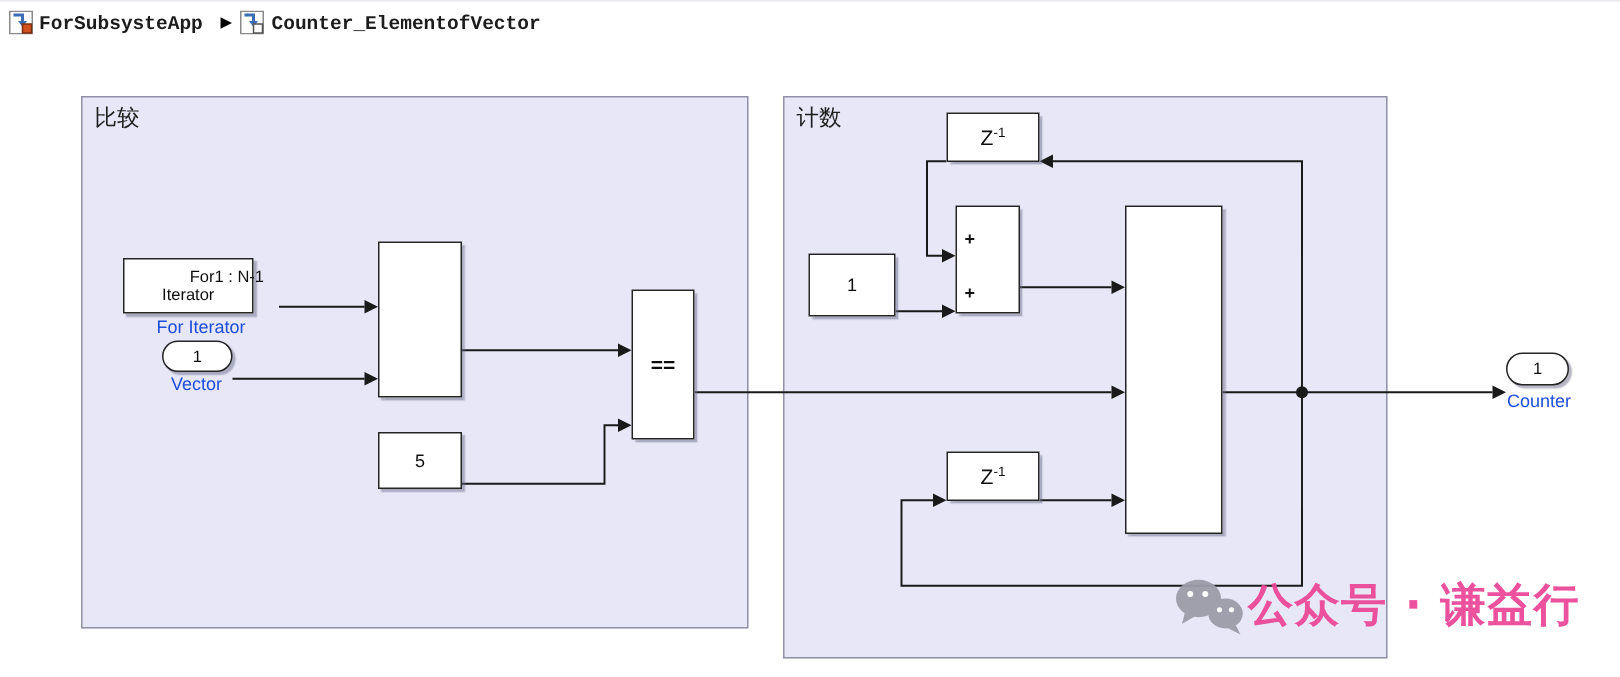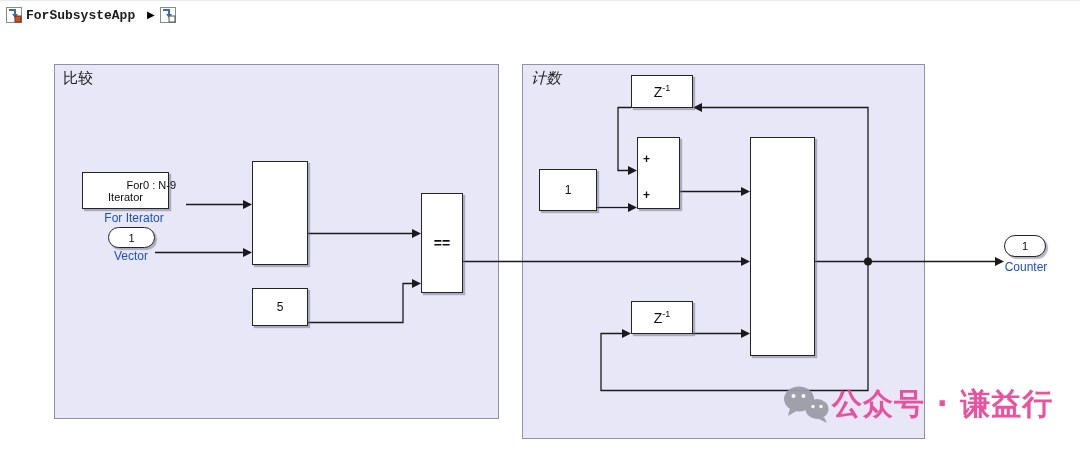--- a/index.html
+++ b/index.html
@@ -74,28 +74,29 @@
     <rect x="9" y="9" width="6" height="6" fill="#d24f1e" stroke="#7c2f10"></rect>
   </svg>
   <span class="crumb-label" style="left:26px">ForSubsysteApp</span>
   <span class="crumb-sep" style="left:147px">▶</span>
   <svg class="crumb-icon" style="left:160px" viewBox="0 0 16 16">
     <rect x="0.5" y="0.5" width="15" height="15" fill="#fdfdfd" stroke="#8a8a8a"></rect>
     <path d="M3 3 L9 3 L9 8" fill="none" stroke="#3a6db5" stroke-width="2"></path>
     <polygon points="9,11 6,7 12,7" fill="#3a6db5"></polygon>
     <rect x="9" y="9" width="6" height="6" fill="#fdfdfd" stroke="#555"></rect>
   </svg>
+  <span class="crumb-label" style="left:181px">Counter_ElementofVector</span>
 </div>
 
 <div class="canvas">
 
   <div class="region" style="left:54px; top:37px; width:445px; height:355px;">
     <div class="region-title">比较</div>
   </div>
-  <div class="region" style="left:522px; top:37px; width:403px; height:375px;font-style:italic;">
+  <div class="region" style="left:522px; top:37px; width:403px; height:375px;">
     <div class="region-title">计数</div>
   </div>
 
   <svg class="wires" viewBox="0 31 1080 420">
 
     <polyline points="186,193 243,193"></polyline>
     <polygon points="252,193 243,188.5 243,197.5"></polygon>
 
     <polyline points="155,241 243,241"></polyline>
     <polygon points="252,241 243,236.5 243,245.5"></polygon>
@@ -151,21 +152,21 @@
 
     <text x="255" y="237" style="font-size:12px">0</text>
   </svg>
 
   <div class="block two-line" style="left:82px; top:145px; width:87px; height:37px;">
     <div>
       <div>For</div>
       <div>Iterator</div>
     </div>
   </div>
-  <span class="sig-label" style="left:143px; top:152px;">0 : N-9</span>
+  <span class="sig-label" style="left:143px; top:152px;">1 : N-1</span>
   <div class="caption" style="left:134px; top:184px;">For Iterator</div>
 
   <div class="block port-oval" style="left:108px; top:200px; width:47px; height:21px;">
     <span>1</span>
   </div>
   <div class="caption" style="left:131px; top:222px;">Vector</div>
 
   <div class="block" style="left:252px; top:134px; width:56px; height:104px;"></div>
 
   <div class="block" style="left:252px; top:261px; width:56px; height:38px;">

